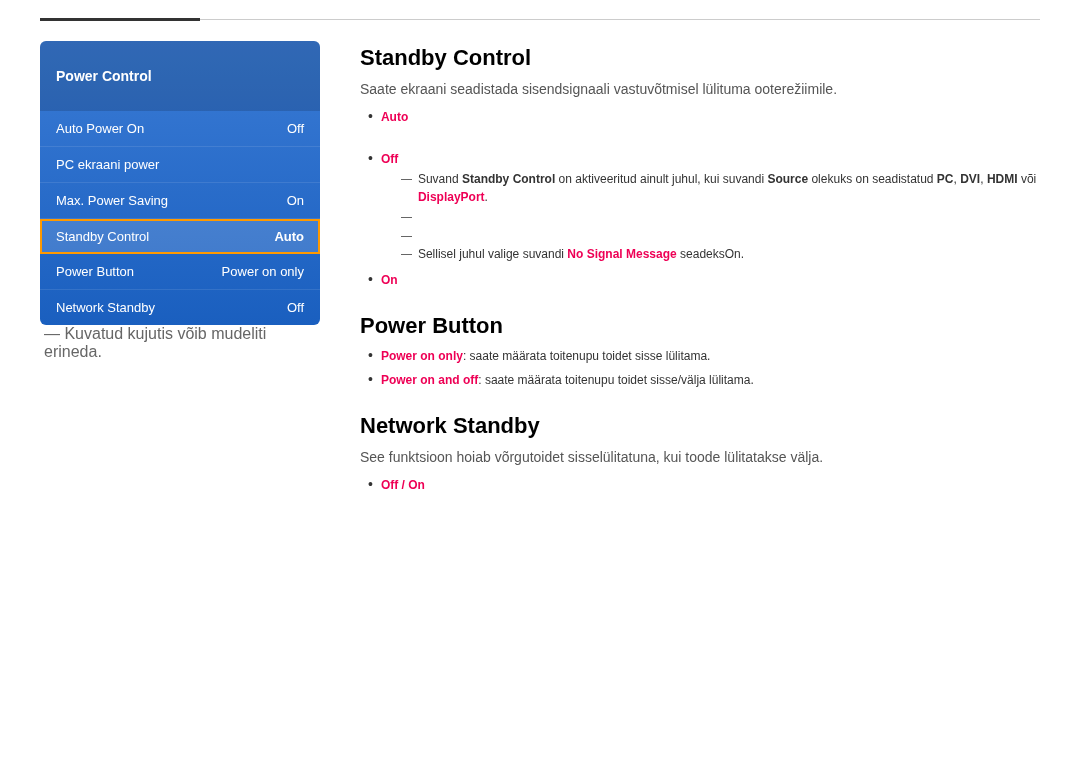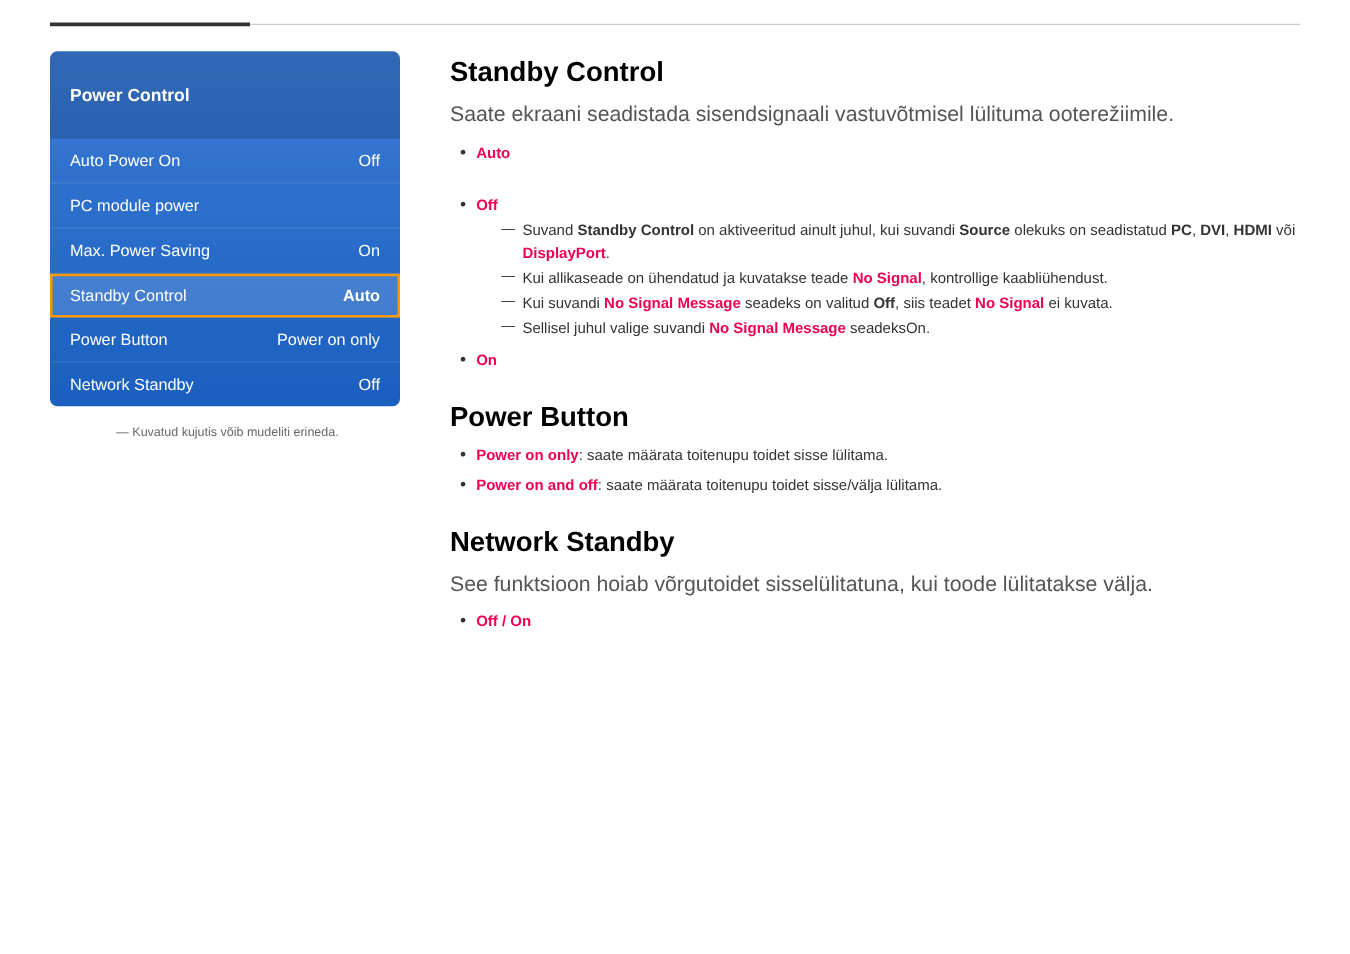--- a/index.html
+++ b/index.html
@@ -73,46 +73,44 @@
     }
     .menu-item .value {
       color: #fff;
       font-size: 13px;
     }
     .menu-item.active .value {
       color: #fff;
       font-weight: bold;
     }
     .note {
-      margin-top: 16px;
-      font-size: 10px;
+      font-size: 16px;
       color: #666;
       padding-left: 4px;
-      text-align: center;
     }
 
     
     .right-panel {
       flex: 1;
       padding-top: 4px;
     }
 
     .section-title {
       font-size: 22px;
       font-weight: bold;
       color: #000;
       margin-bottom: 8px;
       margin-top: 0;
     }
     .section-title:not(:first-child) {
       margin-top: 24px;
     }
 
     .section-desc {
-      font-size: 17px;
+      font-size: 14px;
       color: #555;
       margin-bottom: 8px;
       line-height: 1.5;
     }
 
     .bullet-list {
       list-style: none;
       margin-left: 8px;
     }
     .bullet-list li {
@@ -165,21 +163,21 @@
 
   <div class="left-panel">
     <div class="menu-box">
       <div class="menu-title">Power Control</div>
 
     <div class="menu-item">
           <span>Auto Power On</span>
           <span class="value">Off</span>
         </div>
         <div class="menu-item">
-          <span>PC module power</span>
+          <span>PC ekraani power</span>
         </div>
         <div class="menu-item">
           <span>Max. Power Saving</span>
           <span class="value">On</span>
         </div>
         <div class="menu-item active">
           <span>Standby Control</span>
           <span class="value">Auto</span>
         </div>
         <div class="menu-item">
@@ -210,25 +208,23 @@
         <span class="bullet-dot">•</span>
         <span class="bullet-content">
           <span class="bold red">Off</span><br>
           <ul class="sub-bullet">
             <li>
               <span class="sub-dash">—</span>
               <span>Suvand <span class="bold">Standby Control</span> on aktiveeritud ainult juhul, kui suvandi <span class="bold">Source</span> olekuks on seadistatud <span class="bold">PC</span>, <span class="bold">DVI</span>, <span class="bold">HDMI</span> või <span class="bold red">DisplayPort</span>.</span>
             </li>
             <li>
               <span class="sub-dash">—</span>
-              <span>Kui allikaseade on ühendatud ja kuvatakse teade <span class="bold red">No Signal</span>, kontrollige kaabliühendust.</span>
-            </li>
-            <li>
-              <span class="sub-dash">—</span>
-              <span>Kui suvandi <span class="bold red">No Signal Message</span> seadeks on valitud <span class="bold">Off</span>, siis teadet <span class="bold red">No Signal</span> ei kuvata.</span>
+            </li>
+            <li>
+              <span class="sub-dash">—</span>
             </li>
             <li>
               <span class="sub-dash">—</span>
               <span>Sellisel juhul valige suvandi <span class="bold red">No Signal Message</span> seadeksOn.</span>
             </li>
           </ul>
         </span>
       </li>
       <li>
         <span class="bullet-dot">•</span>

